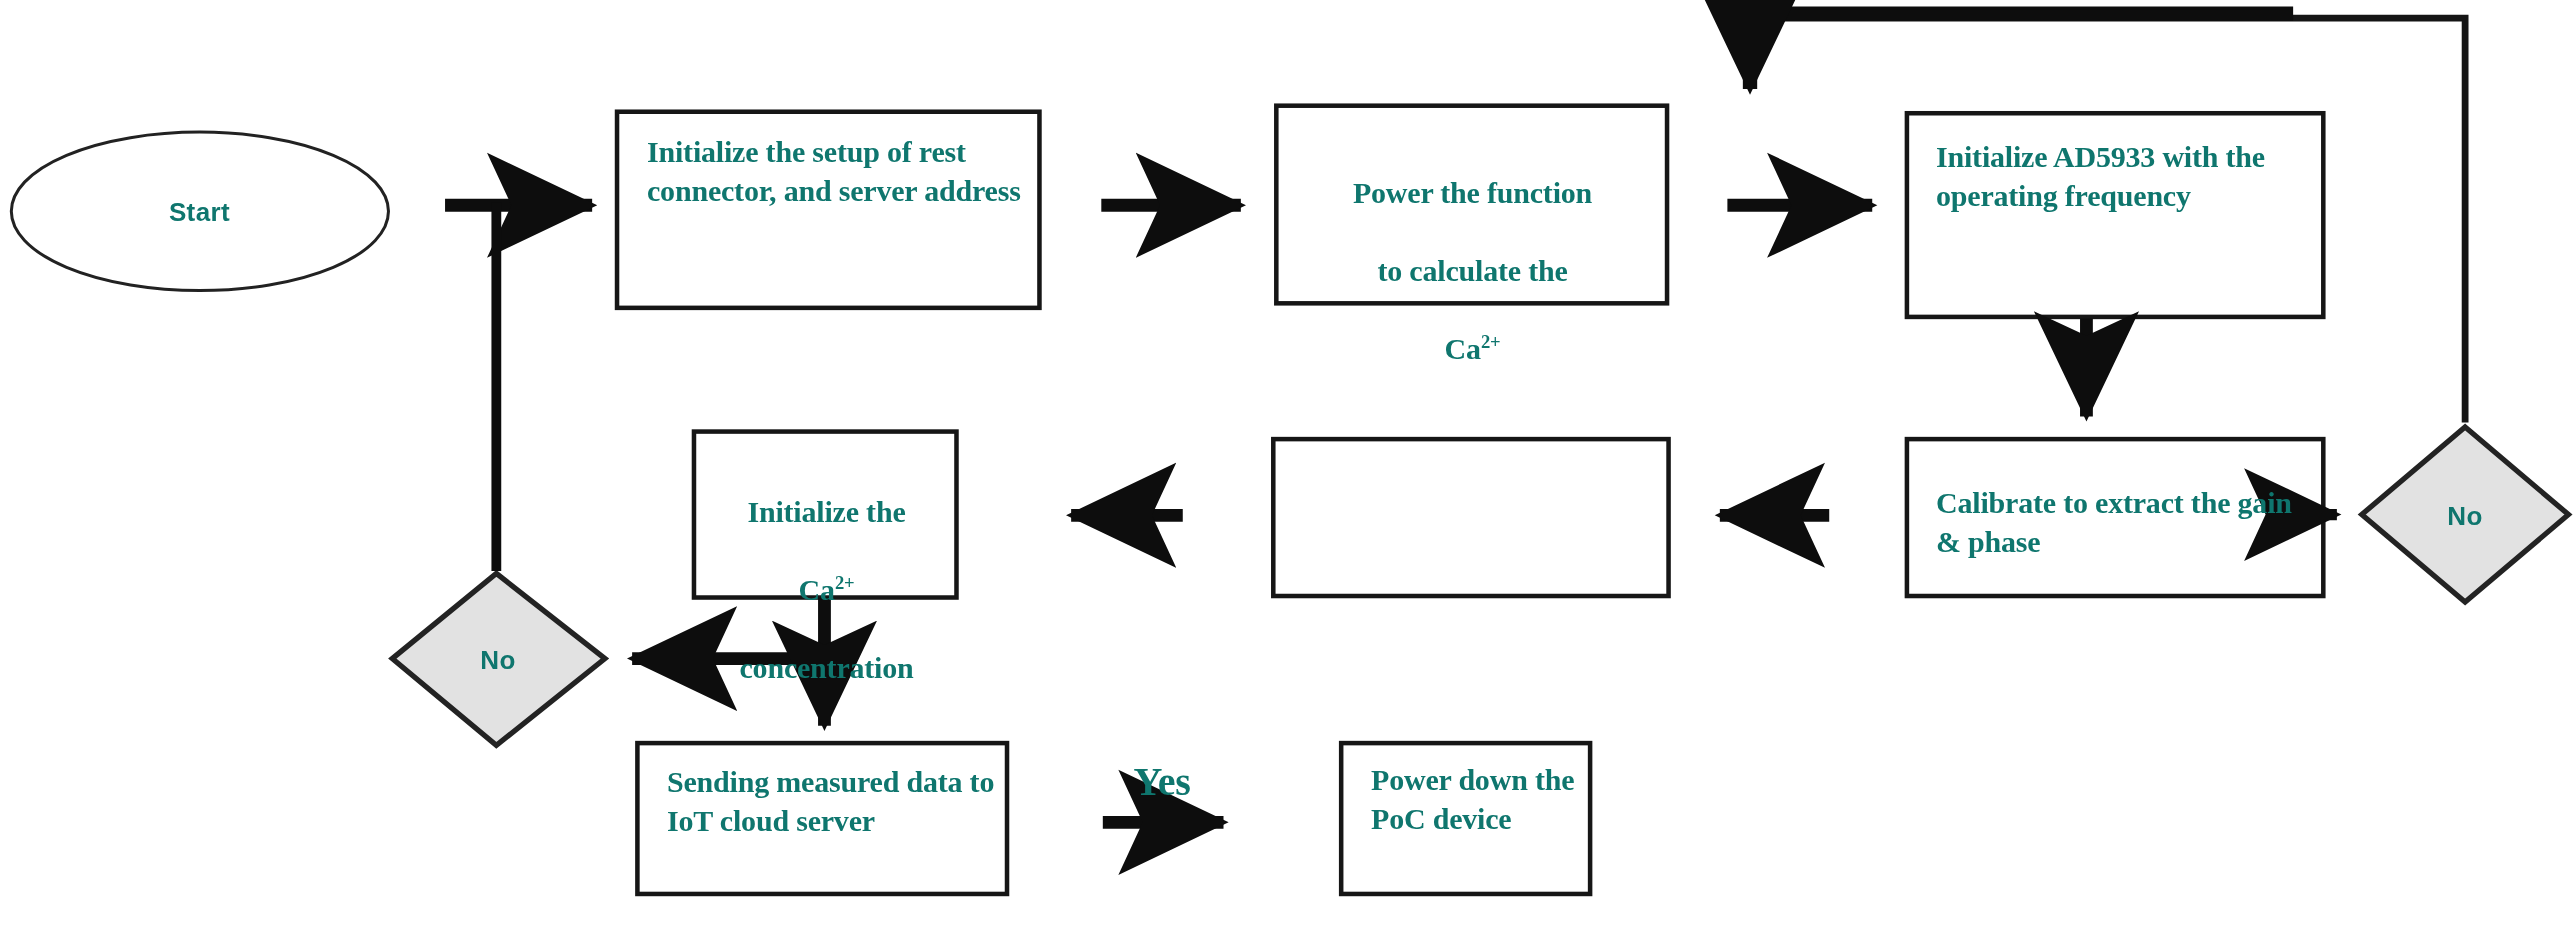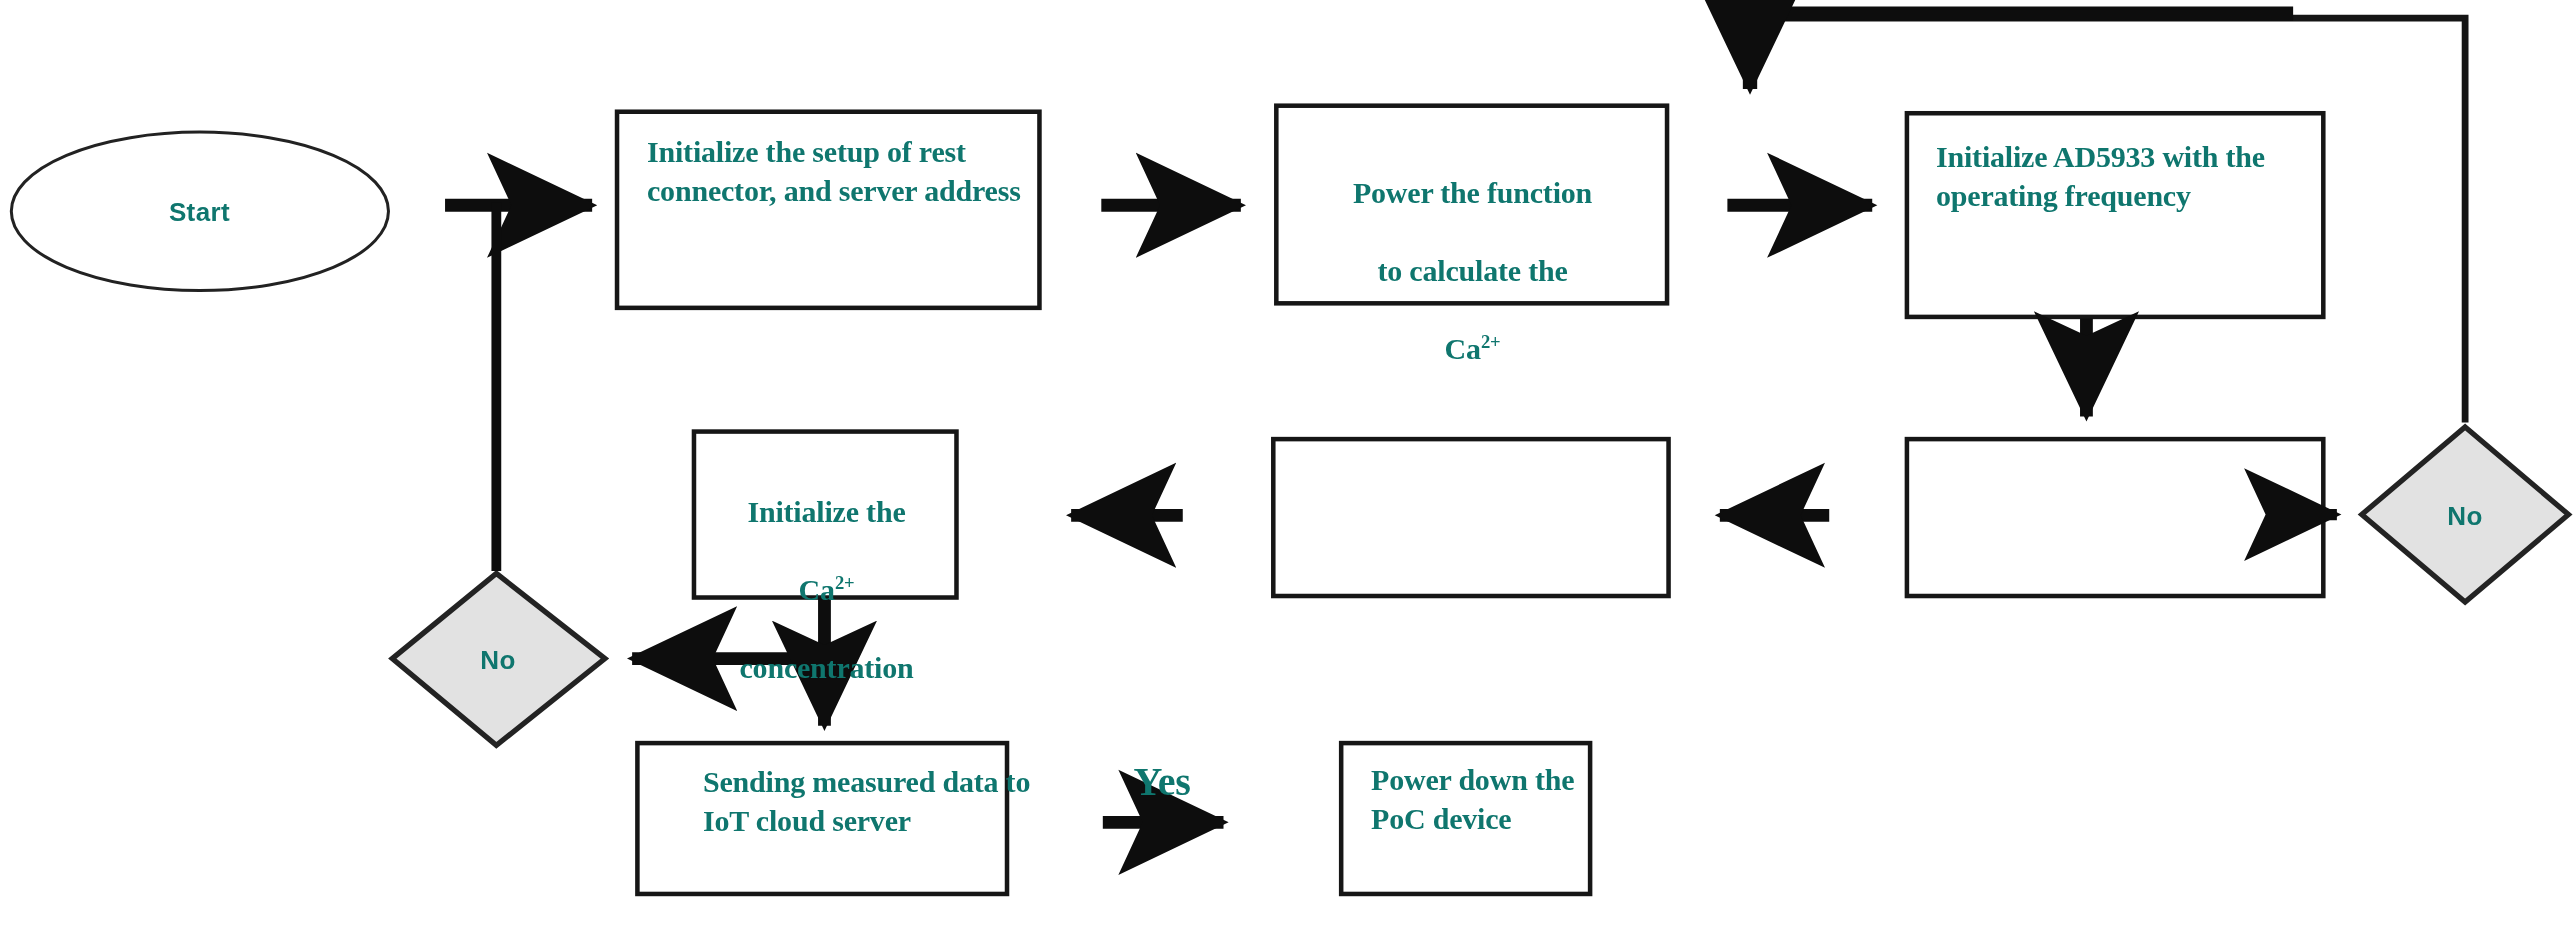--- a/index.html
+++ b/index.html
@@ -112,30 +112,31 @@
   <div class="node-label box-text label-center" style="left:1287px; top:134px; width:371px;">
     <span>Power the function</span><br>
     <span>to calculate the</span><br>
     <span>Ca</span><sup>2+</sup>
   </div>
 
   <div class="node-label box-text label-left" style="left:1936px; top:137px; width:383px;">Initialize AD5933 with the operating frequency</div>
 
   <div class="node-label term-text label-center" style="left:2397px; top:500px; width:136px;">No</div>
 
+  <div class="node-label box-text label-left" style="left:1936px; top:483px; width:383px;">Calibrate to extract the gain &amp; phase</div>
 
 
   <div class="node-label box-text label-center" style="left:702px; top:453px; width:249px;">
     <span>Initialize the</span><br>
     <span>Ca</span><sup>2+</sup><br>
     <span>concentration</span>
   </div>
 
   <div class="node-label term-text label-center" style="left:430px; top:644px; width:136px;">No</div>
 
-  <div class="node-label box-text label-left" style="left:703px; top:762px; width:332px;">Sending measured data to IoT cloud server</div>
+  <div class="node-label box-text label-left" style="left:667px; top:762px; width:332px;">Sending measured data to IoT cloud server</div>
 
   <div class="node-label box-text label-left" style="left:1371px; top:760px; width:211px;">Power down the PoC device</div>
 
   <div class="node-label edge-text label-center" style="left:1094px; top:756px; width:136px;">Yes</div>
 
 </div>
 
 
 </body></html>

